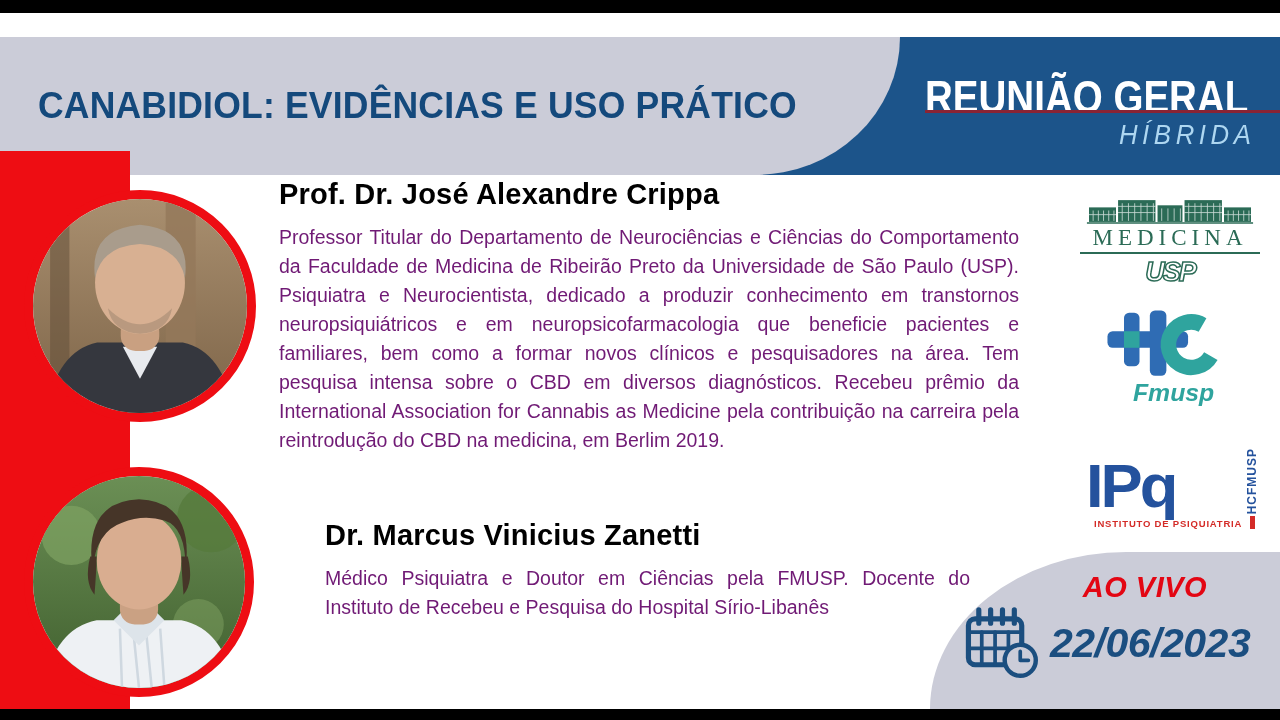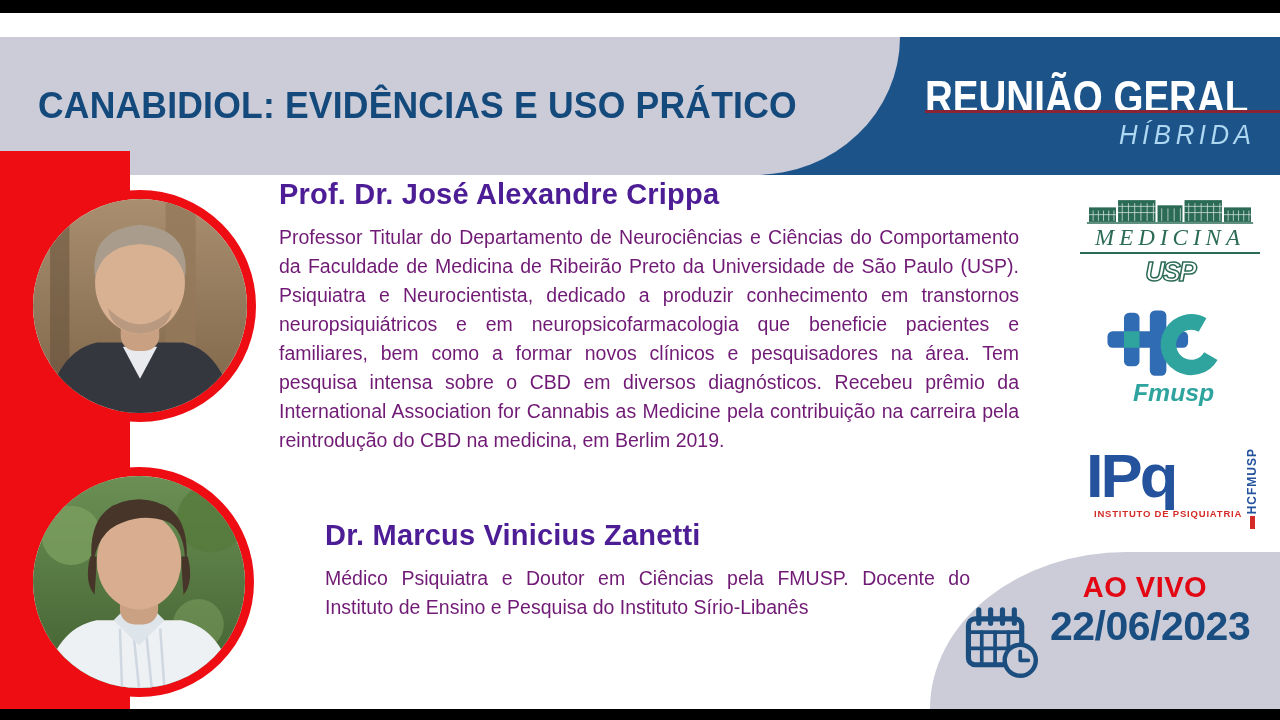--- a/index.html
+++ b/index.html
@@ -40,63 +40,64 @@
     overflow:hidden;box-sizing:border-box;background:#fff;
   }
   .photo svg{display:block;width:100%;height:100%;}
   .photo-1{left:24px;top:190px;width:232px;height:232px;}
   .photo-2{left:24px;top:467px;width:230px;height:230px;}
 
   
   .speaker{position:absolute;left:279px;}
   .speaker-1{top:178px;width:740px;}
   .speaker-2{top:519px;width:645px;margin-left:46px;}
-  .speaker-name{margin:0;font-size:29px;font-weight:700;color:#4c1d95;letter-spacing:.2px;}
+  .speaker-name{margin:0;font-size:29px;font-weight:700;color:#000000;letter-spacing:.2px;}
   .speaker-bio{
     margin:12px 0 0 0;font-size:19.5px;line-height:29px;color:#701a75;
     text-align:justify;text-justify:inter-word;
   }
 
   
   .logo{position:absolute;}
   .logo-medicina{left:1078px;top:197px;width:184px;text-align:center;color:#2b6b56;}
   .logo-medicina .buildings{display:block;margin:0 auto;}
   .logo-medicina .medicina-word{
     font-family:"Liberation Serif",serif;font-size:23px;letter-spacing:5px;
-    font-weight:400;line-height:1.1;margin-top:1px;white-space:nowrap;font-style:italic;
+    font-weight:400;line-height:1.1;margin-top:1px;white-space:nowrap;
   }
   .logo-medicina .rule{height:2px;background:#2b6b56;margin:2px 2px 3px 2px;}
   .logo-hc{left:1093px;top:296px;width:155px;font-style:italic;}
   .logo-ipq{left:1086px;top:436px;width:170px;}
-  .ipq-wrap{display:flex;align-items:center;}
+  .ipq-wrap{display:flex;align-items:flex-end;}
   .ipq-acronym{
     font-size:62px;font-weight:700;color:#24529d;line-height:.95;
     letter-spacing:-3px;transform:scaleX(1.02);transform-origin:left top;
   }
   .ipq-side{display:flex;flex-direction:column;align-items:center;margin-left:4px;padding-top:12px;}
   .ipq-vertical{
     writing-mode:vertical-rl;transform:rotate(180deg);
     font-size:12px;font-weight:700;color:#24529d;letter-spacing:1px;line-height:1;
   }
   .ipq-redbar{width:5px;height:13px;background:#d42b27;margin-top:2px;}
   .ipq-label{
     margin-top:2px;font-size:9.5px;font-weight:700;color:#d42b27;letter-spacing:.8px;white-space:nowrap;padding-left:8px;
   }
 
   
   .event-box{
     position:absolute;left:930px;top:552px;width:350px;height:157px;
     background:#cbccd8;border-top-left-radius:200px 160px;box-sizing:border-box;
     padding-top:19px;
+    font-style:italic;
   }
   .live-label{
     padding-left:110px;text-align:center;width:210px;
     color:#e30613;font-weight:700;font-size:29px;letter-spacing:.5px;
   }
-  .event-row{display:flex;align-items:flex-start;margin-top:2px;padding-left:34px;}
+  .event-row{display:flex;align-items:center;margin-top:2px;padding-left:34px;}
   .event-datetime{margin-left:12px;}
   .event-date{color:#1b4e80;font-weight:700;font-size:41px;line-height:1.02;letter-spacing:-.5px;white-space:nowrap;}
   .event-time{color:#1b4e80;font-weight:700;font-size:27px;line-height:1.15;white-space:nowrap;}
 </style>
 </head>
 <body>
 
 <div class="top-bar"></div>
 <div class="bottom-bar"></div>
 
@@ -154,21 +155,21 @@
   </svg>
 </div>
 
 <section class="speaker speaker-1">
   <h2 class="speaker-name">Prof. Dr. José Alexandre Crippa</h2>
   <p class="speaker-bio">Professor Titular do Departamento de Neurociências e Ciências do Comportamento da Faculdade de Medicina de Ribeirão Preto da Universidade de São Paulo (USP). Psiquiatra e Neurocientista, dedicado a produzir conhecimento em transtornos neuropsiquiátricos e em neuropsicofarmacologia que beneficie pacientes e familiares, bem como a formar novos clínicos e pesquisadores na área. Tem pesquisa intensa sobre o CBD em diversos diagnósticos. Recebeu prêmio da International Association for Cannabis as Medicine pela contribuição na carreira pela reintrodução do CBD na medicina, em Berlim 2019.</p>
 </section>
 
 <section class="speaker speaker-2">
   <h2 class="speaker-name">Dr. Marcus Vinicius Zanetti</h2>
-  <p class="speaker-bio">Médico Psiquiatra e Doutor em Ciências pela FMUSP. Docente do Instituto de Ensino e Pesquisa do Instituto Sírio-Libanês</p>
+  <p class="speaker-bio">Médico Psiquiatra e Doutor em Ciências pela FMUSP. Docente do Instituto de Recebeu e Pesquisa do Hospital Sírio-Libanês</p>
 </section>
 
 <div class="logo logo-medicina">
   <svg class="buildings" width="168" height="27" viewBox="0 0 160 26">
     <g fill="#2b6b56">
       <rect x="2" y="10" width="26" height="14"></rect>
       <rect x="30" y="3" width="36" height="21"></rect>
       <rect x="68" y="8" width="24" height="16"></rect>
       <rect x="94" y="3" width="36" height="21"></rect>
       <rect x="132" y="10" width="26" height="14"></rect>

